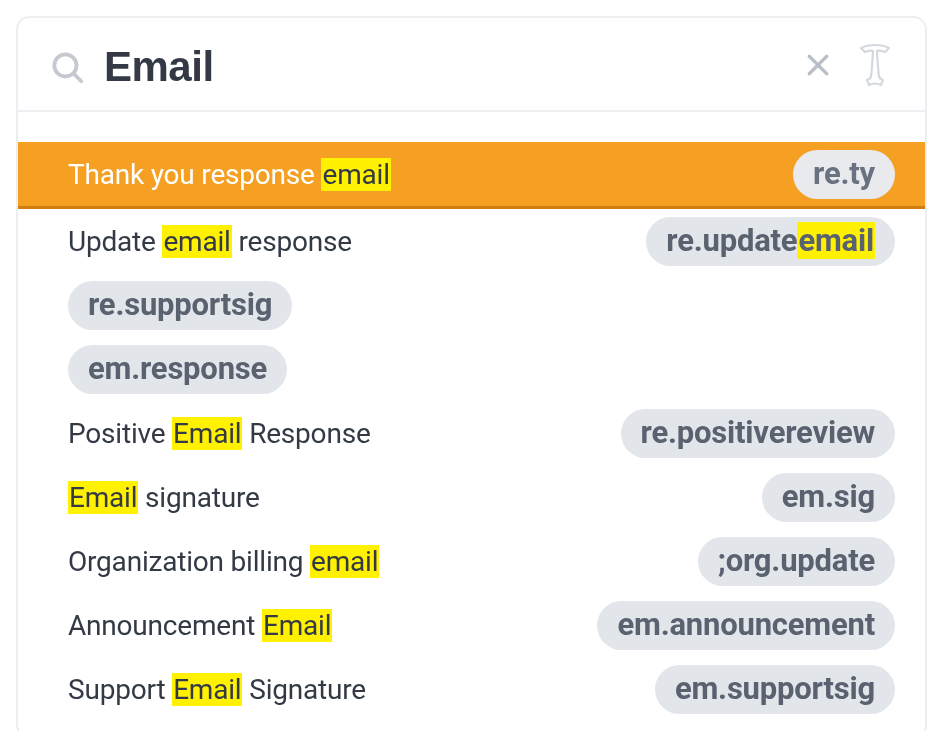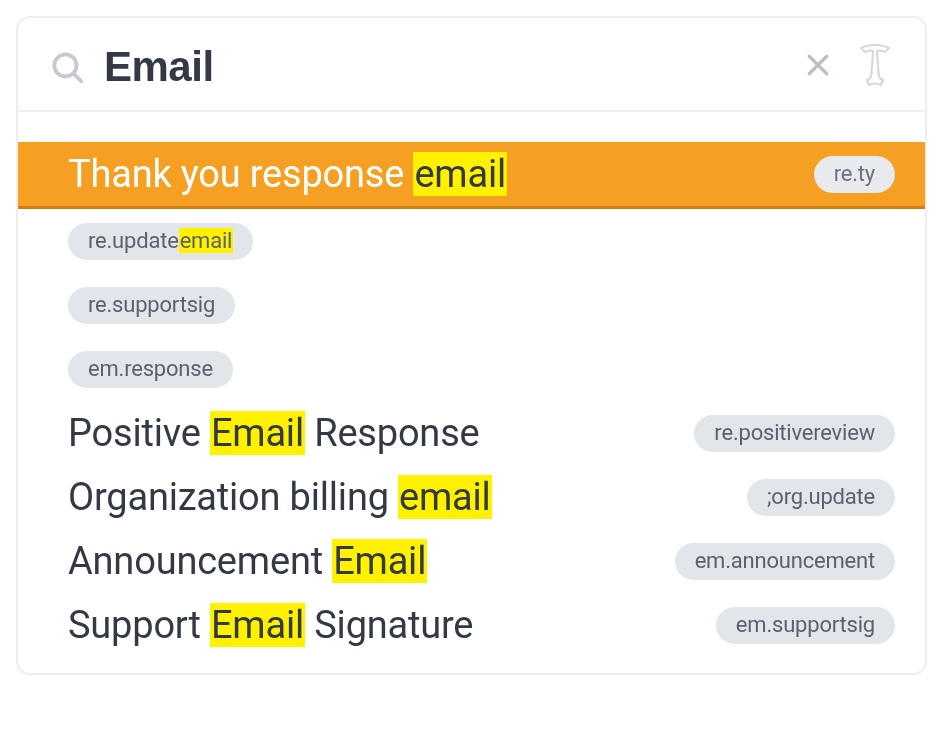--- a/index.html
+++ b/index.html
@@ -52,34 +52,34 @@
     padding: 0 30px 0 50px;
     height: 64px;
     cursor: pointer;
   }
   .row.selected {
     background: #f5a022;
     border-bottom: 3px solid #cf7e0f;
     height: 67px;
   }
   .row-text {
-    font-size: 38px;
+    font-size: 28px;
     color: #333a45;
     font-weight: 400;
     white-space: nowrap;
     letter-spacing: -0.2px;
   }
   .row.selected .row-text { color: #ffffff; }
   .pill {
     background: #e2e5ea;
     color: #5a6270;
-    font-size: 22px;
+    font-size: 31px;
     border-radius: 999px;
     padding: 5px 20px 7px 20px;
-    font-weight: 400;
+    font-weight: 700;
     white-space: nowrap;
     letter-spacing: -0.2px;
   }
   .row.selected .pill {
     background: #e8eaee;
     color: #6a7180;
   }
   mark.hl {
     background: #fff100;
     color: inherit;
@@ -120,31 +120,36 @@
 
   <div class="separator"></div>
   <div class="spacer"></div>
 
   <div class="results" id="results">
       <div class="row selected">
         <div class="row-text">Thank you response <mark class="hl">email</mark></div>
         <div class="pill">re.ty</div>
       </div>
       <div class="row">
+        <div class="row-text">Update <mark class="hl">email</mark> response</div>
         <div class="pill">re.update<mark class="hl">email</mark></div>
       </div>
       <div class="row">
         <div class="pill">re.supportsig</div>
       </div>
       <div class="row">
         <div class="pill">em.response</div>
       </div>
       <div class="row">
         <div class="row-text">Positive <mark class="hl">Email</mark> Response</div>
         <div class="pill">re.positivereview</div>
+      </div>
+      <div class="row">
+        <div class="row-text"><mark class="hl">Email</mark> signature</div>
+        <div class="pill">em.sig</div>
       </div>
       <div class="row">
         <div class="row-text">Organization billing <mark class="hl">email</mark></div>
         <div class="pill">;org.update</div>
       </div>
       <div class="row">
         <div class="row-text">Announcement <mark class="hl">Email</mark></div>
         <div class="pill">em.announcement</div>
       </div>
       <div class="row">

